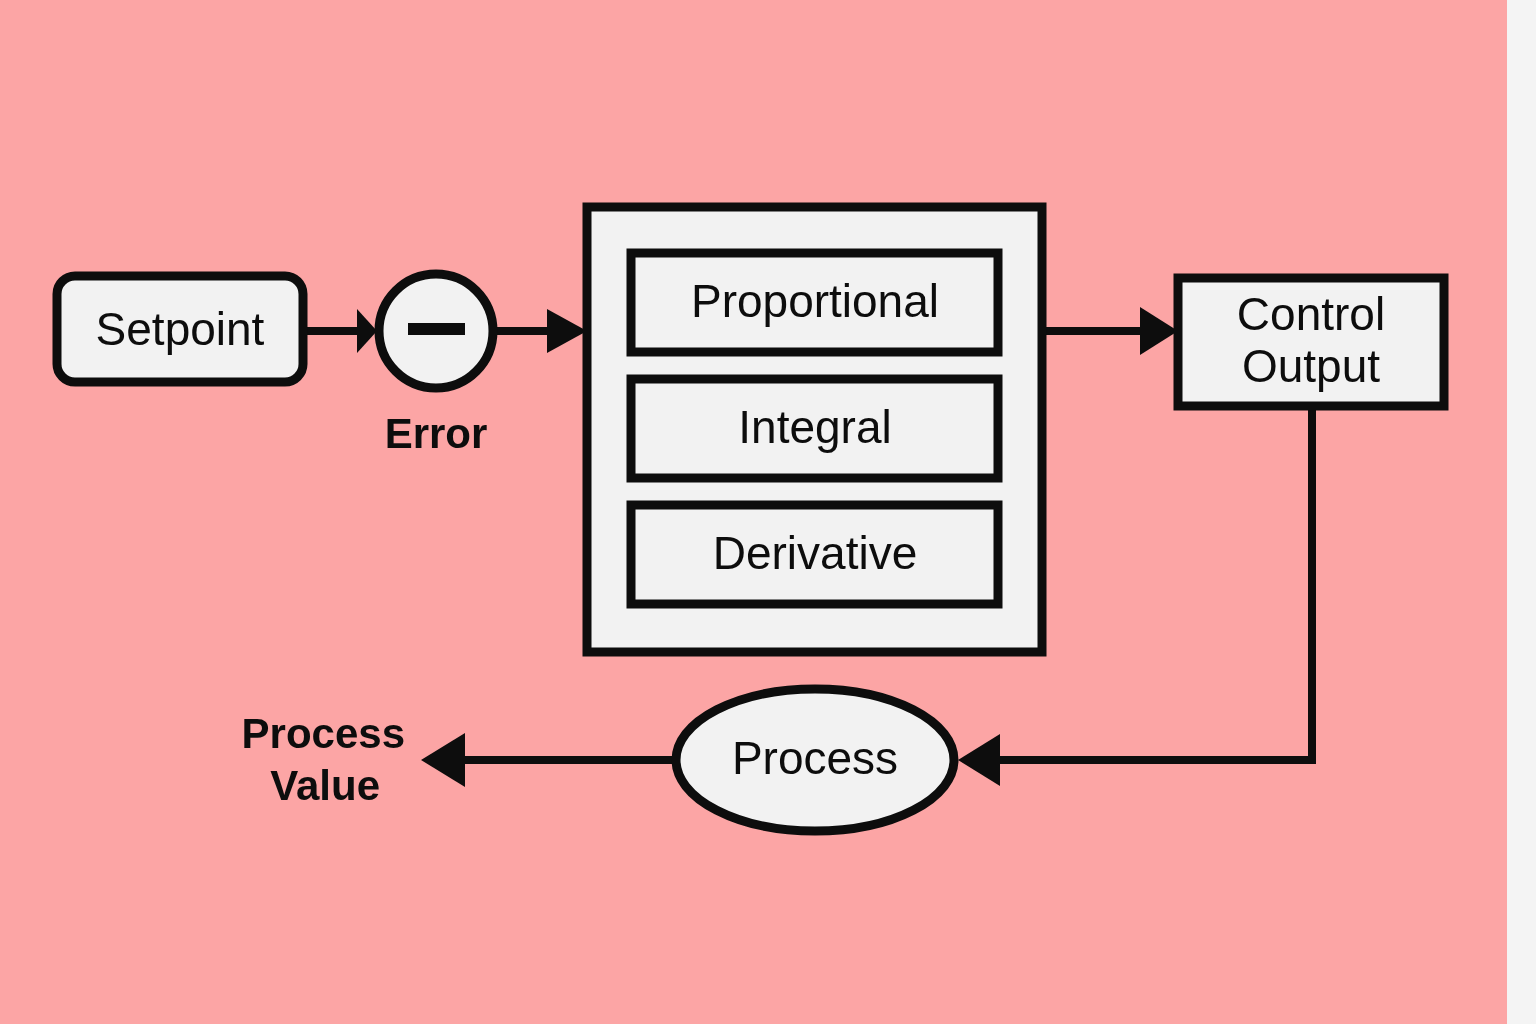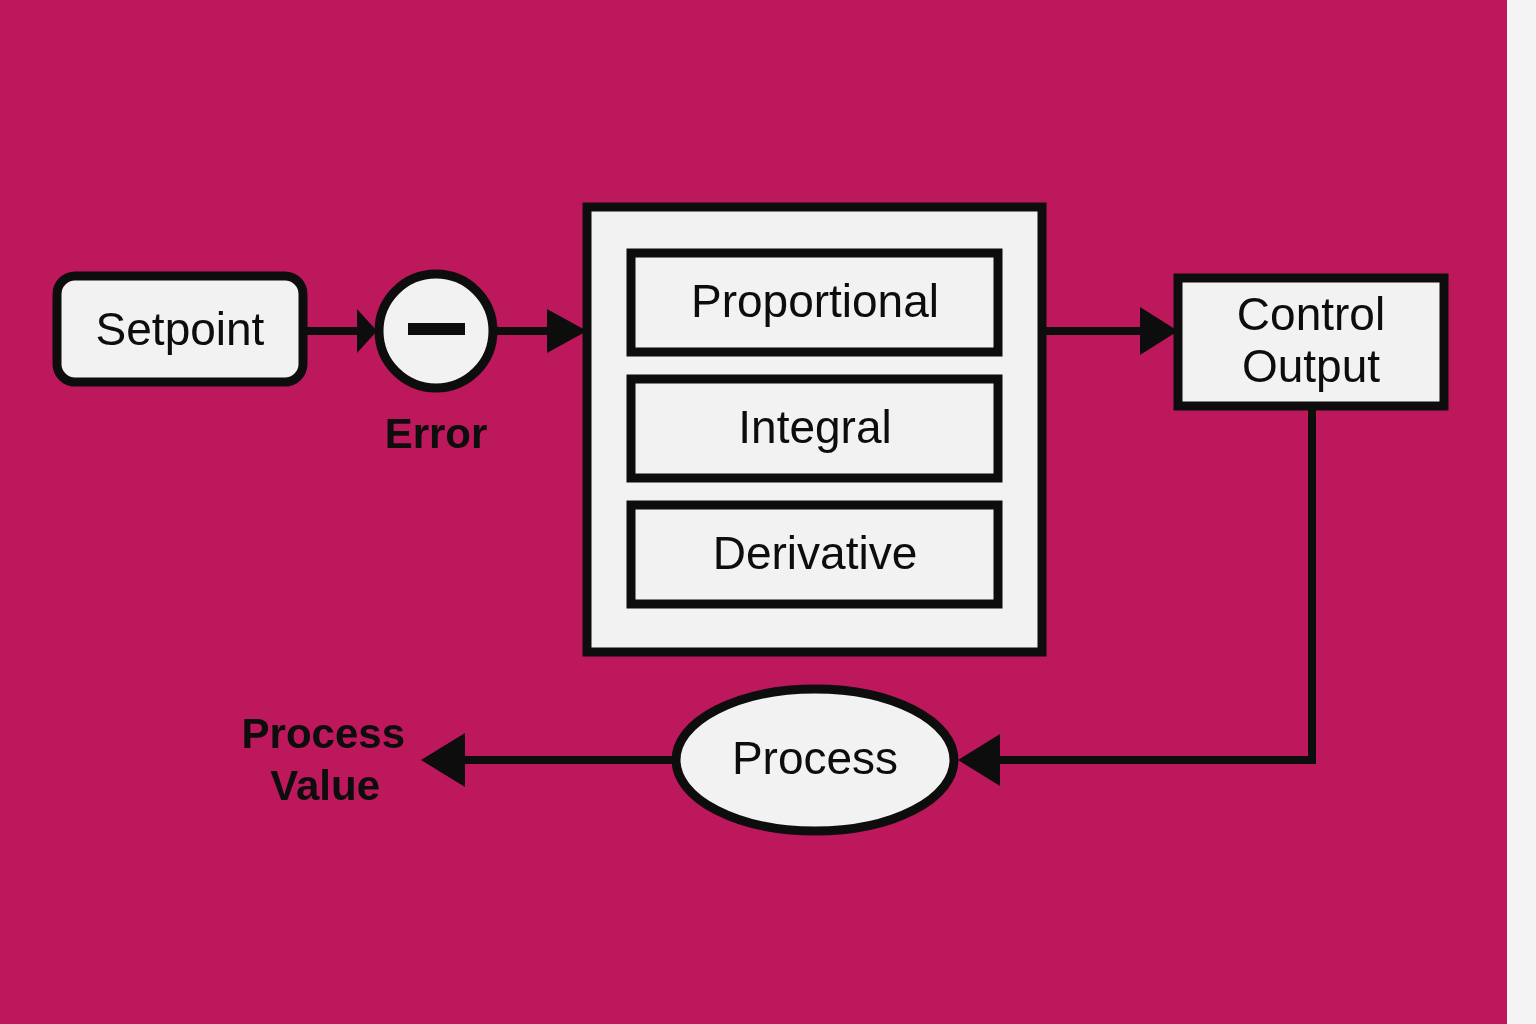--- a/index.html
+++ b/index.html
@@ -9,21 +9,21 @@
     width: 1536px;
     height: 1024px;
     overflow: hidden;
     background: #f4f4f4;
     font-family: "Liberation Sans", sans-serif;
   }
   #canvas {
     position: relative;
     width: 1507px;
     height: 1024px;
-    background: #be185d;
+    background: #fca5a5;
   }
   svg#diagram {
     position: absolute;
     left: 0;
     top: 0;
     width: 1536px;
     height: 1024px;
     display: block;
   }
   .node-shape {

